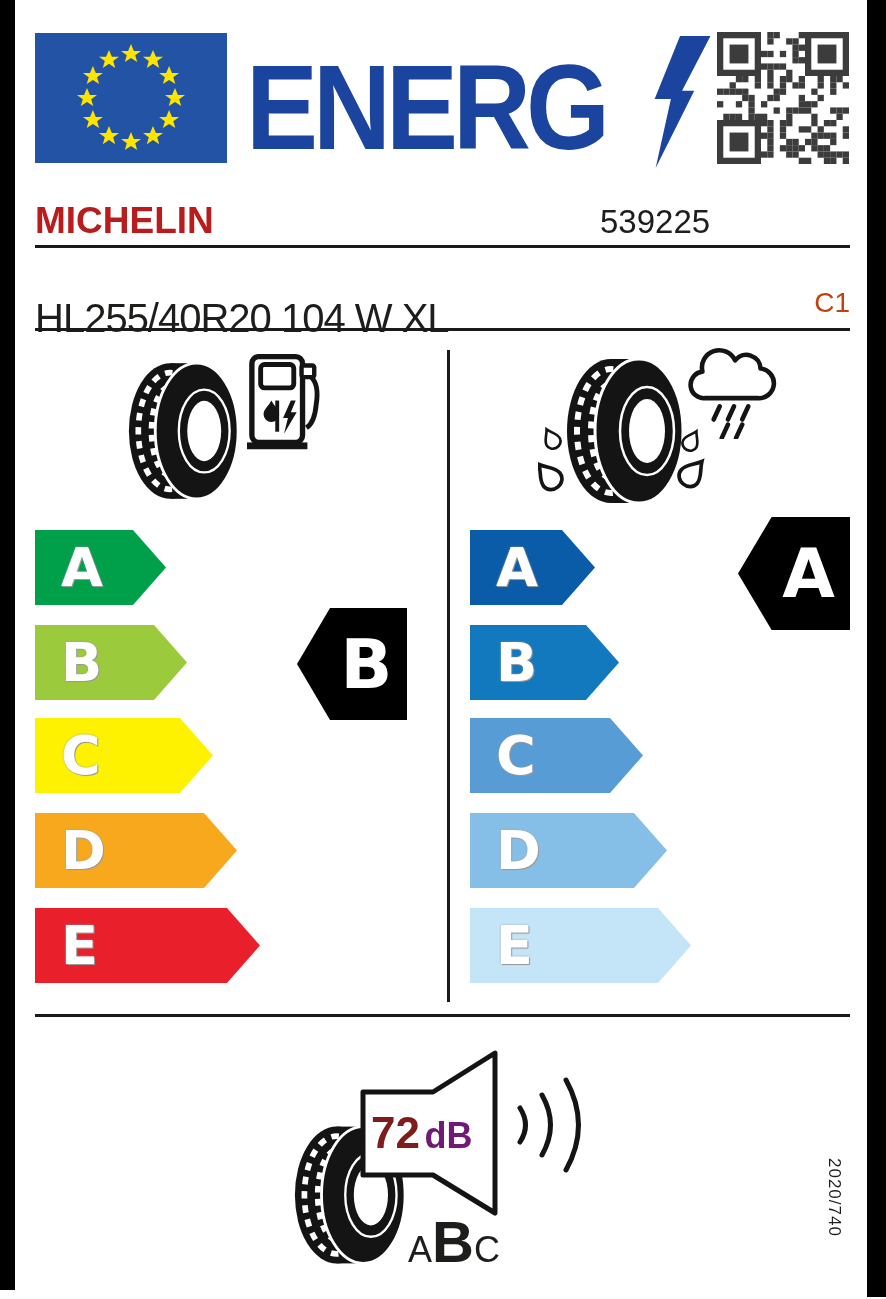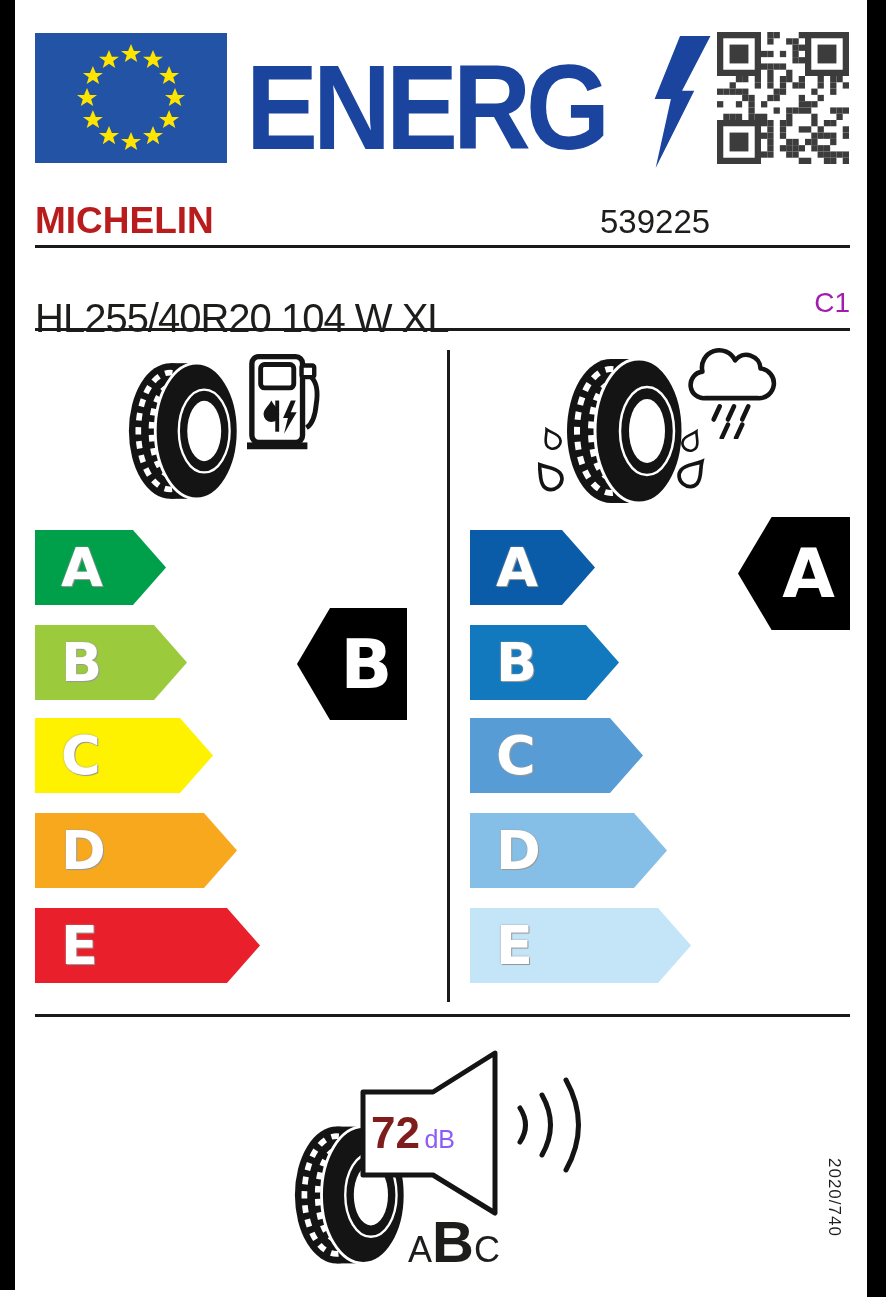--- a/index.html
+++ b/index.html
@@ -13,21 +13,21 @@
   .vline{background:#1a1a1a;width:3px;}
 
   
   .energ-text{
     font-weight:bold;font-size:108px;line-height:120px;letter-spacing:-5px;
     color:#1b449e;transform:scale(1.0,1.12);transform-origin:left top;
   }
   .brand-name{font-weight:bold;font-size:37px;letter-spacing:0px;color:#b91c1c;}
   .article-number{font-size:33px;color:#1d1d1b;text-align:left;width:250px;}
   .size-text{font-size:40px;color:#1d1d1b;letter-spacing:-1px;}
-  .class-text{font-size:28px;color:#a21caf;text-align:right;width:150px;}
+  .class-text{font-size:28px;color:#c2410c;text-align:right;width:150px;}
 
   
   .arrow{
     position:absolute;height:75px;
     clip-path:polygon(0 0, calc(100% - 33px) 0, 100% 50%, calc(100% - 33px) 100%, 0 100%);
     filter:drop-shadow(0 0 1px #8c8c8c);
   }
   .arrow .grade{
     font-family:"DejaVu Sans",sans-serif;font-weight:bold;font-size:54px;line-height:75px;
     color:#fff;padding-left:26px;
@@ -38,21 +38,21 @@
     clip-path:polygon(30% 0, 100% 0, 100% 100%, 30% 100%, 0 50%);
     display:flex;align-items:center;justify-content:center;
   }
   .indicator .grade{
     font-family:"DejaVu Sans",sans-serif;font-weight:bold;font-size:68px;color:#fff;
     padding-left:26%;
   }
 
   
   .db-value{font-weight:bold;font-size:44px;color:#7f1d1d;}
-  .db-unit{font-size:25px;color:#8b5cf6;font-weight:normal;}
+  .db-unit{font-size:36px;color:#701a75;font-weight:bold;}
   .abc span{color:#1d1d1b;}
   .abc .small{font-size:36px;}
   .abc .big{font-size:58px;font-weight:bold;}
   .reg-ref{
     writing-mode:vertical-rl;font-size:17px;color:#1d1d1b;letter-spacing:1px;height:120px;
   }
   svg{display:block;}
 </style>
 </head>
 <body>

